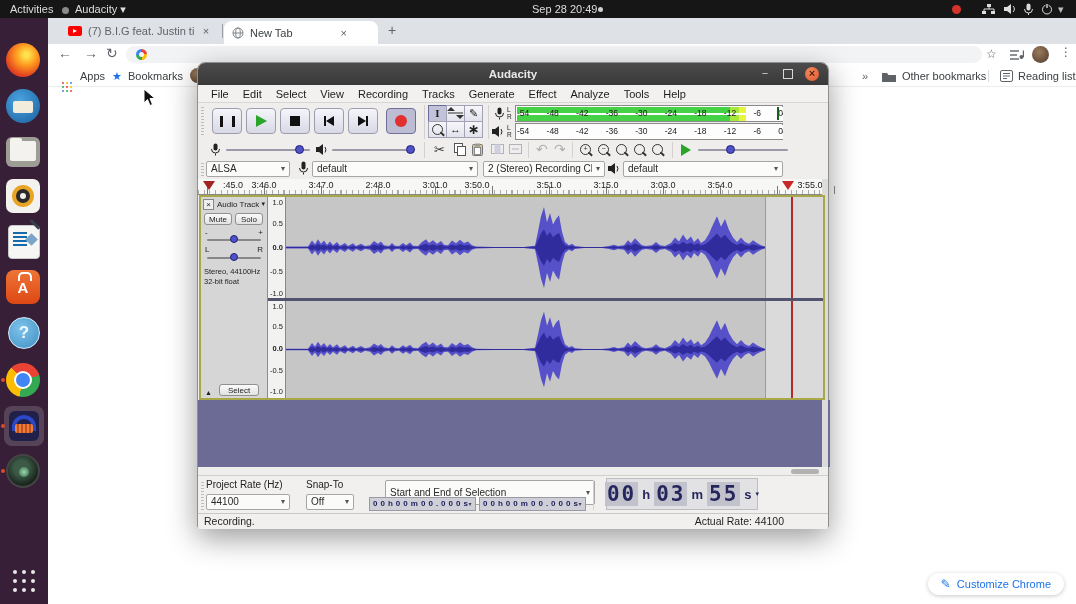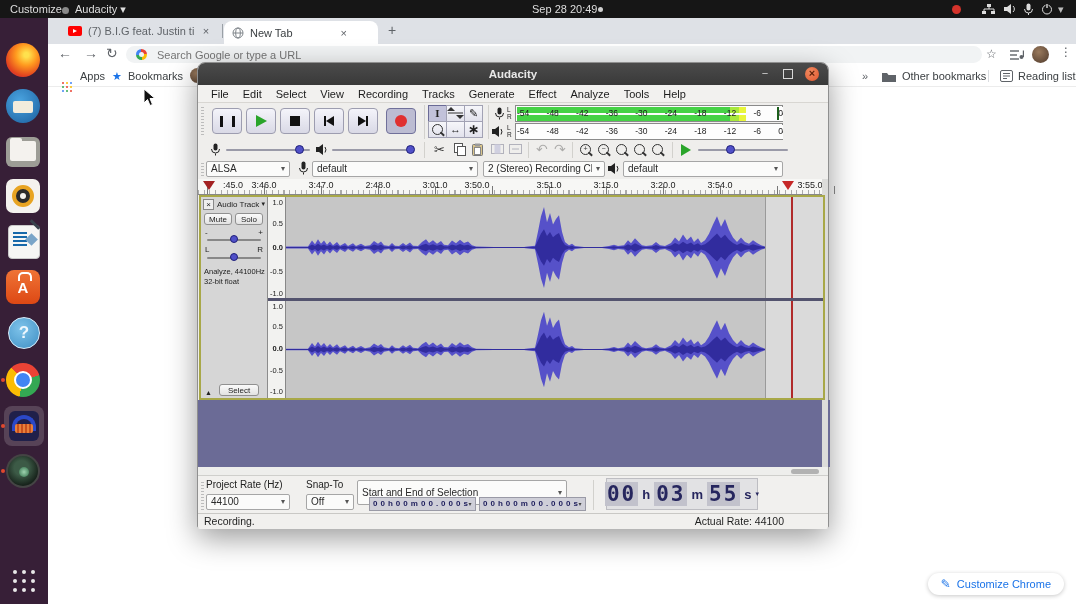--- a/index.html
+++ b/index.html
@@ -96,21 +96,21 @@
   .statusbar{position:absolute;left:0;top:450px;width:630px;height:15px;background:#f1f0ee;border-top:1px solid #c9c8c5;font-size:10.5px;color:#1f1f1f;line-height:15px;border-radius:0 0 2px 2px}
   .sep{position:absolute;width:1px;background:#d2d1cd}
   .grip{position:absolute;width:3px;background:repeating-linear-gradient(0deg,#bcbcbc 0 1px,transparent 1px 3px)}
   svg{display:block}
   .cursor-arrow{z-index:99}
 </style>
 </head>
 <body>
 
 <div class="abs topbar">
-  <span class="item" style="left:10px">Customize</span>
+  <span class="item" style="left:10px">Activities</span>
   <span class="item" style="left:62px;top:7px;width:7px;height:7px;border-radius:50%;background:#8a8a8a"></span>
   <span class="item" style="left:75px"><span>Audacity</span> <span>▾</span></span>
   <span class="item" style="left:532px">Sep 28 20:49</span>
   <span class="item" style="left:598px;top:7px;width:5px;height:5px;border-radius:50%;background:#cfcfcf"></span>
   <span class="item" style="left:952px;top:5px;width:9px;height:9px;border-radius:50%;background:#d4332b"></span>
   <span class="item" style="left:982px;top:3px">
       <svg width="13" height="12">
         <rect x="5" y="1" width="4" height="3" fill="#ddd"></rect>
         <rect x="0" y="8" width="4" height="3" fill="#ddd"></rect>
         <rect x="9" y="8" width="4" height="3" fill="#ddd"></rect>
@@ -201,21 +201,20 @@
       <span class="tclose" style="margin-left:38px">×</span>
     </div>
     <span style="position:absolute;left:340px;top:4px;font-size:14px;color:#5f6368">+</span>
   </div>
   <div class="toolrow">
     <span class="navic" style="left:10px">←</span>
     <span class="navic" style="left:36px">→</span>
     <span class="navic" style="left:58px">↻</span>
     <div class="omni">
       <span class="gicon"></span>
-      <input placeholder="Search Google or type a URL" style="">
     </div>
     <span class="navic" style="left:938px;font-size:12px;top:3px">☆</span>
     <span style="position:absolute;left:962px;top:5px">
         <svg width="14" height="12">
           <line x1="0" y1="2" x2="9" y2="2" stroke="#5f6368" stroke-width="1.4"></line>
           <line x1="0" y1="6" x2="7" y2="6" stroke="#5f6368" stroke-width="1.4"></line>
           <line x1="0" y1="10" x2="9" y2="10" stroke="#5f6368" stroke-width="1.4"></line>
           <circle cx="11.5" cy="8" r="2" fill="#5f6368"></circle>
           <line x1="13.5" y1="8" x2="13.5" y2="1.5" stroke="#5f6368" stroke-width="1.4"></line>
         </svg>
@@ -482,21 +481,21 @@
     <div class="tickmin"></div>
     <div class="tickmaj"></div>
     <span class="lab" style="left:25px;transform:none">:45.0</span>
     <span class="lab" style="left:66px">3:46.0</span>
     <span class="lab" style="left:123px">3:47.0</span>
     <span class="lab" style="left:180px">2:48.0</span>
     <span class="lab" style="left:237px">3:01.0</span>
     <span class="lab" style="left:279px">3:50.0</span>
     <span class="lab" style="left:351px">3:51.0</span>
     <span class="lab" style="left:408px">3:15.0</span>
-    <span class="lab" style="left:465px">3:20.0</span>
+    <span class="lab" style="left:465px">3:03.0</span>
     <span class="lab" style="left:522px">3:54.0</span>
     <span class="lab" style="left:612px">3:55.0</span>
     <span class="pin" style="left:5px;top:2px"></span>
     <span class="pin" style="left:584px;top:2px;border-top-color:#c62828"></span>
   </div>
 
   <div class="purple"></div>
   <div class="vscroll"></div>
   <div class="track">
     <div class="panel">
@@ -508,21 +507,21 @@
       <span style="position:absolute;left:4px;top:31px;font-size:8px">-</span>
       <span style="position:absolute;right:4px;top:31px;font-size:8px">+</span>
       <div class="hslider" style="left:6px;top:42px;width:54px;background:#888">
           <div class="hthumb" style="left:23px;width:8px;height:8px"></div>
         </div>
       <span style="position:absolute;left:4px;top:48px;font-size:8px">L</span>
       <span style="position:absolute;right:4px;top:48px;font-size:8px">R</span>
       <div class="hslider" style="left:6px;top:60px;width:54px;background:#888">
           <div class="hthumb" style="left:23px;width:8px;height:8px"></div>
         </div>
-      <span style="position:absolute;left:3px;top:70px;font-size:7.5px">Analyze, 44100Hz</span>
+      <span style="position:absolute;left:3px;top:70px;font-size:7.5px">Stereo, 44100Hz</span>
       <span style="position:absolute;left:3px;top:80px;font-size:7.5px">32-bit float</span>
       <span style="position:absolute;left:4px;bottom:2px;font-size:7px">▲</span>
       <span class="pbtn" style="left:18px;bottom:2px;width:40px">Select</span>
     </div>
     <div class="vruler">
       <span class="rv" style="top:5px">1.0</span>
       <span class="rv" style="top:26px">0.5</span>
       <span class="rv" style="top:50px;font-weight:bold">0.0</span>
       <span class="rv" style="top:74px">-0.5</span>
       <span class="rv" style="top:96px">-1.0</span>
@@ -557,21 +556,21 @@
     <span style="position:absolute;left:8px;top:3px">Project Rate (Hz)</span>
     <div class="combo" style="left:8px;top:18px;width:84px">
         <span>44100</span>
         <span class="arr">▾</span>
       </div>
     <span style="position:absolute;left:108px;top:3px">Snap-To</span>
     <div class="combo" style="left:108px;top:18px;width:48px">
         <span>Off</span>
         <span class="arr">▾</span>
       </div>
-    <div class="combo" style="left:159px;top:4px;width:210px;height:25px">
+    <div class="combo" style="left:187px;top:4px;width:210px;height:25px">
         <span>Start and End of Selection</span>
         <span class="arr">▾</span>
       </div>
     <div class="timefield" style="left:171px;top:21px"><span>0 0 h 0 0 m 0 0 . 0 0 0 s</span><span class="arr">▾</span></div>
     <div class="timefield" style="left:281px;top:21px"><span>0 0 h 0 0 m 0 0 . 0 0 0 s</span><span class="arr">▾</span></div>
     <div class="sep" style="left:395px;top:4px;height:30px"></div>
   </div>
   <div class="bigtime">
     <span class="dg">00</span>
     <span class="un">h</span>

